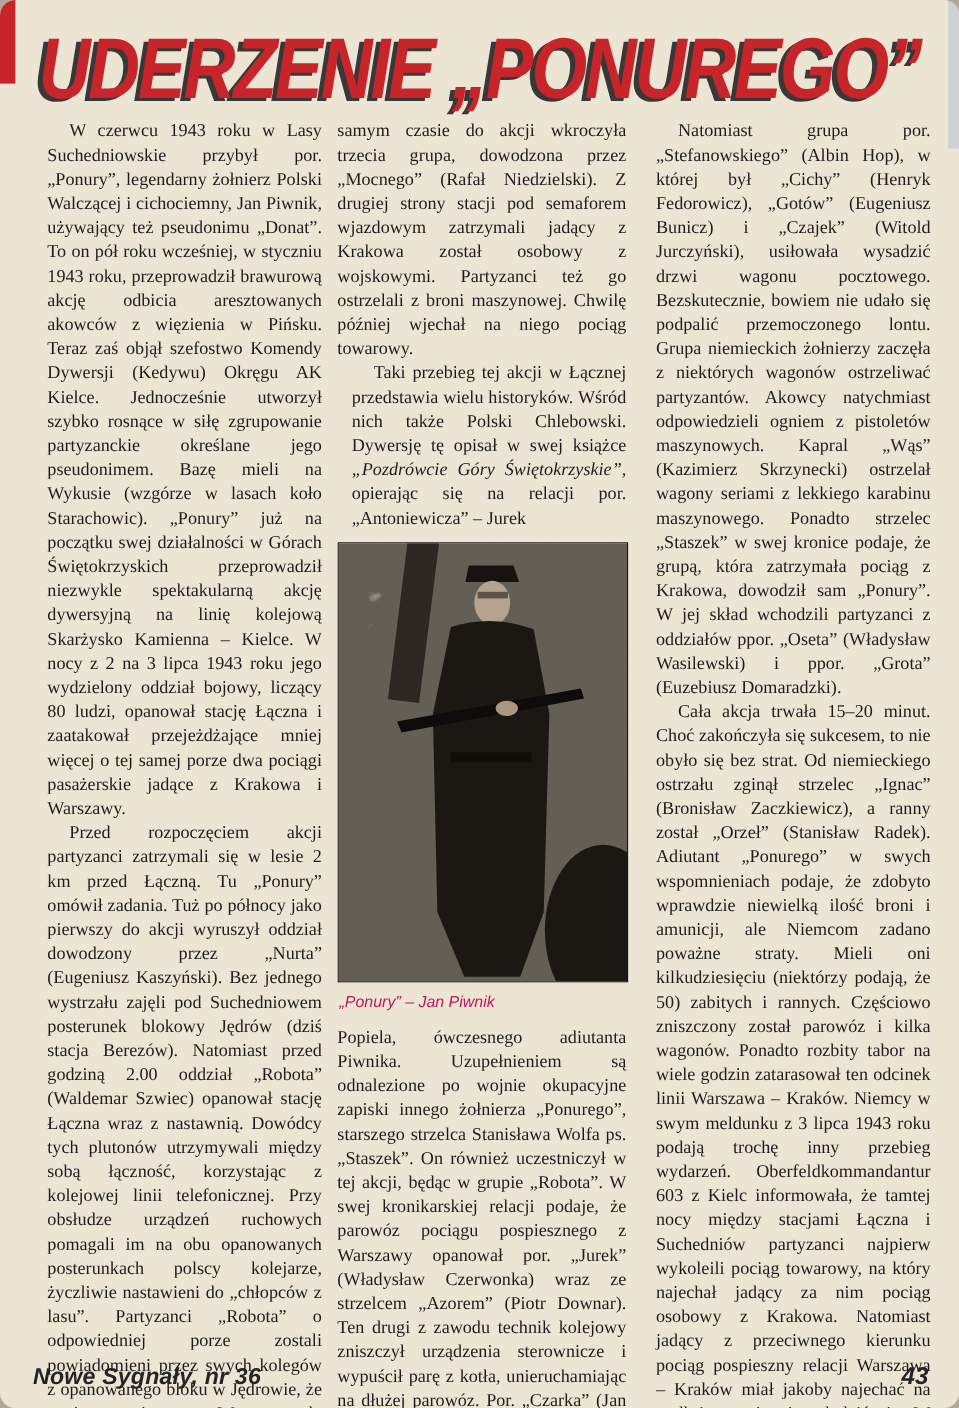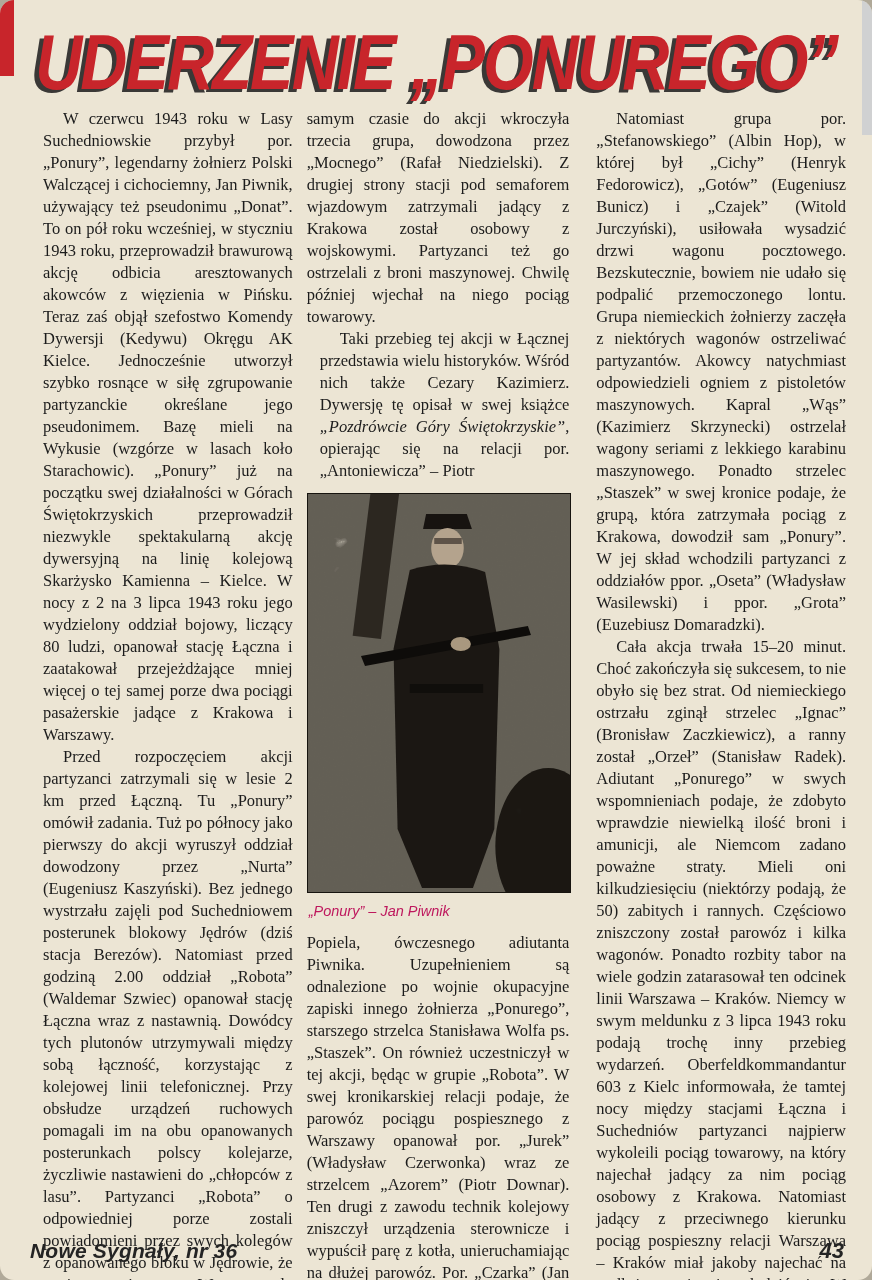--- a/index.html
+++ b/index.html
@@ -86,21 +86,21 @@
   <div class="columns">
 
     <div class="col">
       <p class="para indent"><span>W czerwcu 1943 roku w Lasy Suchedniowskie przybył por. „Ponury”, legendarny żołnierz Polski Walczącej i cichociemny, </span><span class="b">Jan Piwnik,</span><span> używający też pseudonimu „Donat”. To on pół roku wcześniej, w styczniu 1943 roku, przeprowadził brawurową akcję odbicia aresztowanych akowców z więzienia w Pińsku. Teraz zaś objął szefostwo Komendy Dywersji (Kedywu) Okręgu AK Kielce. Jednocześnie utworzył szybko rosnące w siłę zgrupowanie partyzanckie określane jego pseudonimem. Bazę mieli na Wykusie (wzgórze w lasach koło Starachowic). „Ponury” już na początku swej działalności w Górach Świętokrzyskich przeprowadził niezwykle spektakularną akcję dywersyjną na linię kolejową Skarżysko Kamienna – Kielce. W nocy z 2 na 3 lipca 1943 roku jego wydzielony oddział bojowy, liczący 80 ludzi, opanował </span><span class="b">stację Łączna</span><span> i zaatakował przejeżdżające mniej więcej o tej samej porze dwa pociągi pasażerskie jadące z Krakowa i Warszawy.</span></p>
       <p class="para indent"><span>Przed rozpoczęciem akcji partyzanci zatrzymali się w lesie 2 km przed Łączną. Tu „Ponury” omówił zadania. Tuż po północy jako pierwszy do akcji wyruszył oddział dowodzony przez „Nurta” (</span><span class="b">Eugeniusz Kaszyński</span><span>). Bez jednego wystrzału zajęli pod Suchedniowem posterunek blokowy Jędrów (dziś stacja Berezów). Natomiast przed godziną 2.00 oddział „Robota” (</span><span class="b">Waldemar Szwiec</span><span>) opanował stację Łączna wraz z nastawnią. Dowódcy tych plutonów utrzymywali między sobą łączność, korzystając z kolejowej linii telefonicznej. Przy obsłudze urządzeń ruchowych pomagali im na obu opanowanych posterunkach polscy kolejarze, życzliwie nastawieni do „chłopców z lasu”. Partyzanci „Robota” o odpowiedniej porze zostali powiadomieni przez swych kolegów z opanowanego bloku w Jędrowie, że pociąg pospieszny z Warszawy do Krakowa jedzie planowo.</span></p>
       <p class="para indent"><span>O godzinie 2.17 pojawił się na stacji Łączna, zatrzymując się pod wcześniej opuszczonymi przez partyzantów semaforami. Wyznaczona sekcja opanowała lokomotywę. Pozostali partyzanci rozstawili się tyralierą wzdłuż toru. Niemców i podróżnych wzywano do opuszczenia wagonów. Kiedy to nie skutkowało, partyzanci zaczęli ostrzeliwać pociąg. Mniej więcej w tym</span></p>
     </div>
 
     <div class="col">
       <p class="para"><span>samym czasie do akcji wkroczyła trzecia grupa, dowodzona przez „Mocnego” (</span><span class="b">Rafał Niedzielski).</span><span> Z drugiej strony stacji pod semaforem wjazdowym zatrzymali jadący z Krakowa został osobowy z wojskowymi. Partyzanci też go ostrzelali z broni maszynowej. Chwilę później wjechał na niego pociąg towarowy.</span></p>
-      <p class="para indent"><span>Taki przebieg tej akcji w Łącznej przedstawia wielu historyków. Wśród nich także </span><span class="b">Cezary Kazimierz.</span><span> Dywersję tę opisał w swej książce </span><span class="i">„Pozdrówcie Góry Świętokrzyskie”</span><span>, opierając się na relacji por. „Antoniewicza” – </span><span class="b">Piotr</span></p>
+      <p class="para indent"><span>Taki przebieg tej akcji w Łącznej przedstawia wielu historyków. Wśród nich także </span><span class="b">Polski Chlebowski.</span><span> Dywersję tę opisał w swej książce </span><span class="i">„Pozdrówcie Góry Świętokrzyskie”</span><span>, opierając się na relacji por. „Antoniewicza” – </span><span class="b">Jurek</span></p>
 
       <figure>
         <svg class="photo-frame" viewBox="0 0 258 398" preserveAspectRatio="none" xmlns="http://www.w3.org/2000/svg">
           <defs>
             <filter id="blobs" x="-5%" y="-5%" width="110%" height="110%">
               <feTurbulence type="fractalNoise" baseFrequency="0.045 0.055" numOctaves="3" seed="7"></feTurbulence>
               <feColorMatrix type="matrix" values="0 0 0 0 0.10  0 0 0 0 0.09  0 0 0 0 0.07  2.4 2.4 2.4 0 -1.25"></feColorMatrix>
             </filter>
             <filter id="grain" x="-5%" y="-5%" width="110%" height="110%">
               <feTurbulence type="fractalNoise" baseFrequency="0.8" numOctaves="2" seed="3"></feTurbulence>

